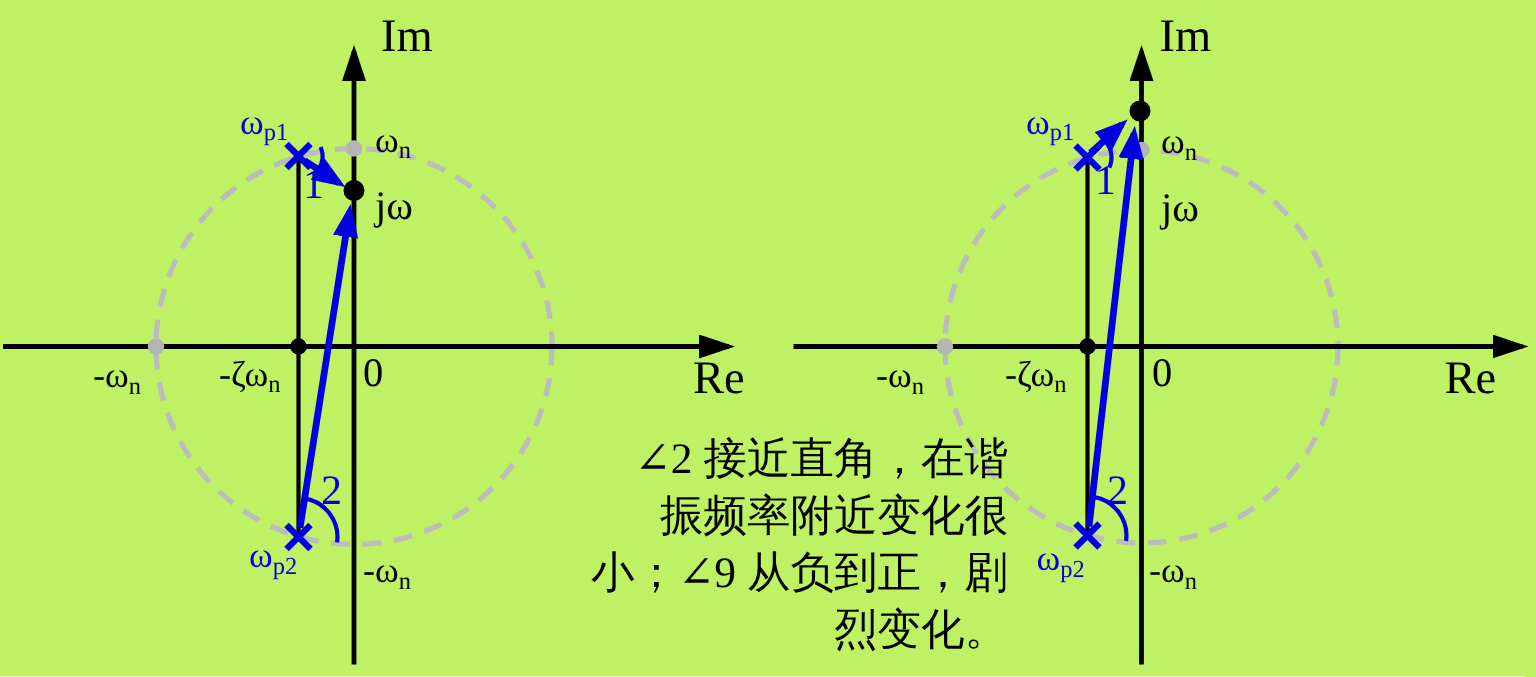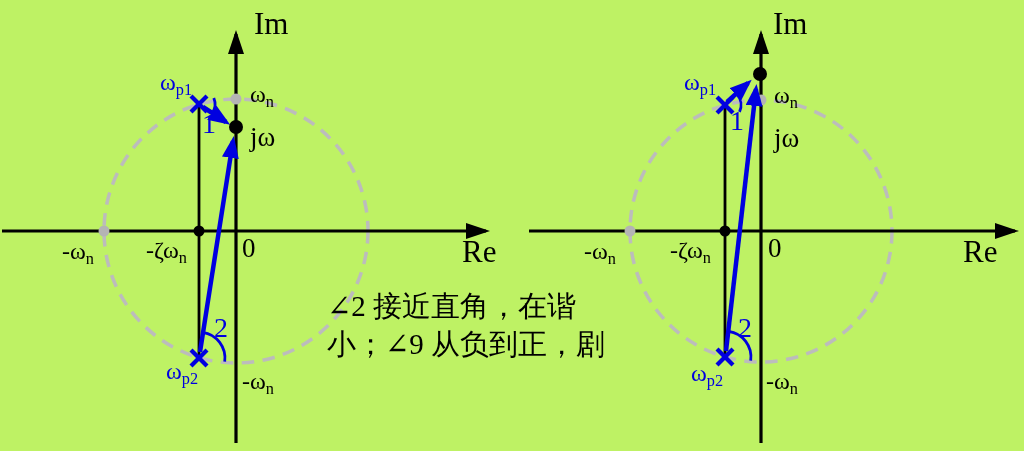--- a/index.html
+++ b/index.html
@@ -11,21 +11,21 @@
   .lbl{
     position:absolute;color:#000;font-size:24px;line-height:1;white-space:nowrap;
     font-family:"Liberation Serif","DejaVu Serif","DejaVu Sans",serif;
   }
   .lbl sub{font-size:0.68em;line-height:0;vertical-align:-0.28em;}
   .axis-name{font-size:31px;}
   .blue{color:#0000e0;}
   .num{font-size:28px;font-style:normal;}
   .origin{font-size:27px;}
   .caption{
-    position:absolute;left:327px;top:287px;width:345px;text-align:left;
+    position:absolute;left:327px;top:287px;width:345px;text-align:right;
     color:#000;font-size:29px;line-height:38px;
     font-family:"Liberation Serif","DejaVu Serif","DejaVu Sans",serif;
   }
   .axis{stroke:#000;stroke-width:3.2;fill:none;}
   .poleline{stroke:#000;stroke-width:2.8;fill:none;}
   .circ{stroke:#bcbcbc;stroke-width:3.5;fill:none;stroke-dasharray:12.5 8.5;}
   .graydot{fill:#b4b4b4;stroke:none;}
   .blackdot{fill:#000;stroke:none;}
   .vec{stroke:#0000e0;stroke-width:4.5;fill:none;}
   .arc{stroke:#0000e0;stroke-width:2.8;fill:none;}
@@ -114,16 +114,18 @@
   <div class="lbl blue num" style="left:730px;top:107px"><span>1</span></div>
   <div class="lbl origin" style="left:768px;top:235px"><span>0</span></div>
   <div class="lbl" style="left:584px;top:239px"><span>-ω</span><sub>n</sub></div>
   <div class="lbl" style="left:670px;top:238px"><span>-ζω</span><sub>n</sub></div>
   <div class="lbl" style="left:766px;top:369px"><span>-ω</span><sub>n</sub></div>
   <div class="lbl blue" style="left:691px;top:361px"><span>ω</span><sub>p2</sub></div>
   <div class="lbl blue num" style="left:738px;top:314px"><span>2</span></div>
 
   <div class="caption">
     <div>∠2 接近直角，在谐</div>
+    <div>振频率附近变化很</div>
     <div>小；∠9 从负到正，剧</div>
+    <div>烈变化。</div>
   </div>
 
 </div>
 
 </body></html>

